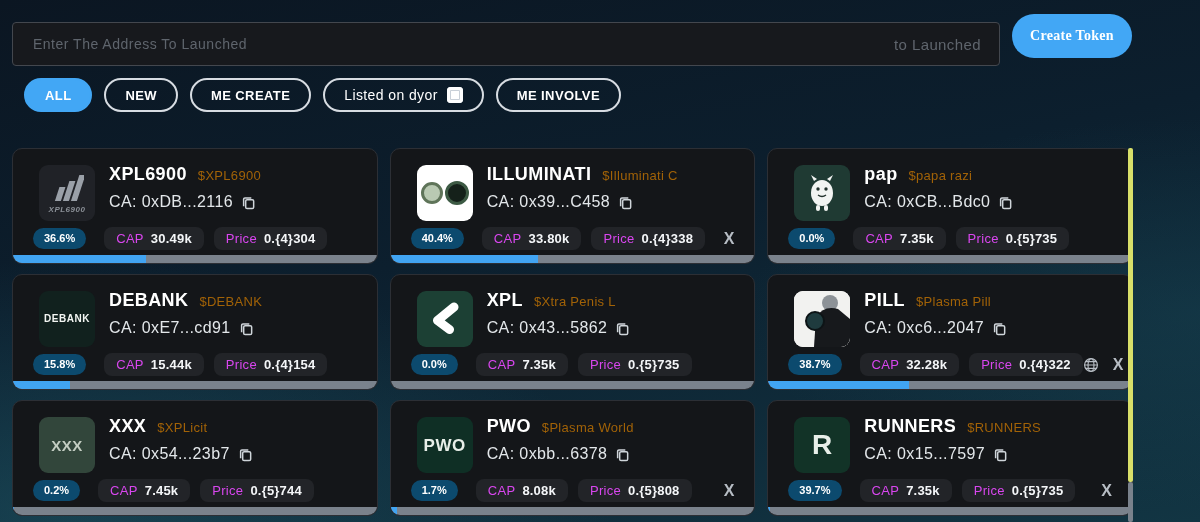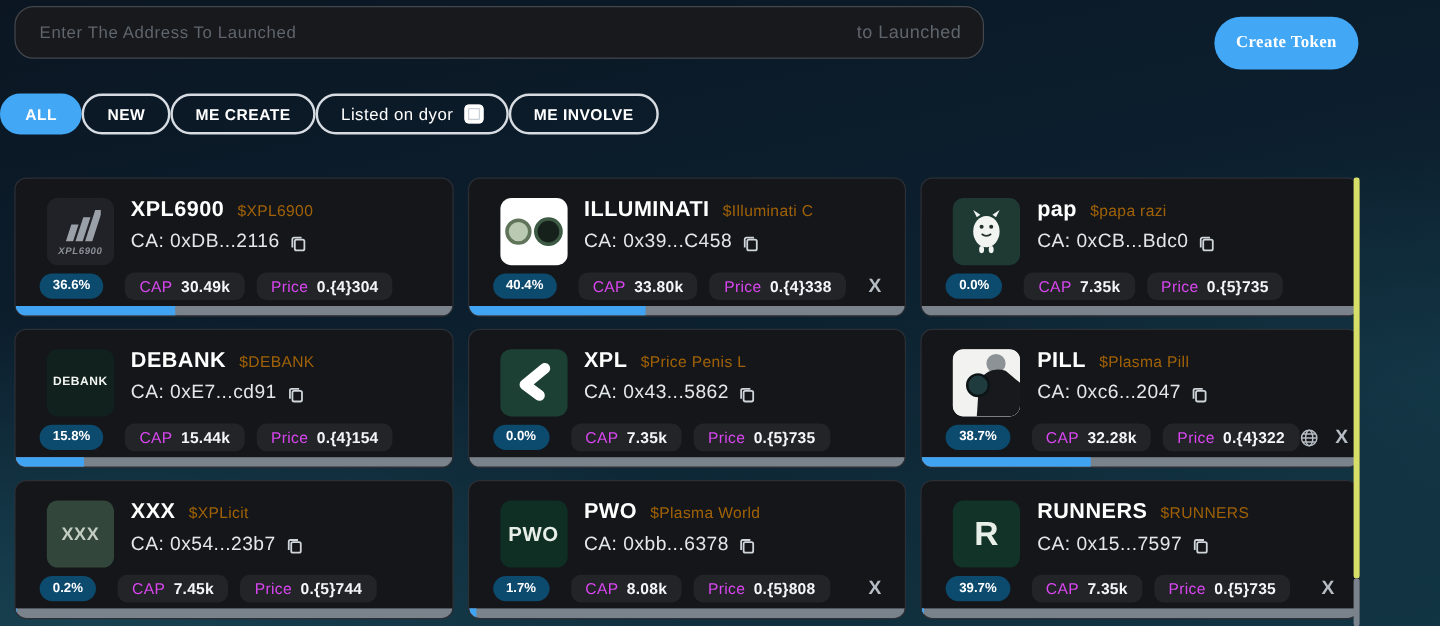--- a/index.html
+++ b/index.html
@@ -6,37 +6,37 @@
   body{
     width:1200px;height:522px;position:relative;overflow:hidden;
     font-family:"Liberation Sans",sans-serif;
     background:
       radial-gradient(900px 420px at 6% 98%, rgba(34,96,112,.45), transparent 60%),
       radial-gradient(700px 300px at 100% 60%, rgba(28,80,96,.30), transparent 65%),
       linear-gradient(168deg,#0b1622 0%,#0c1f2e 45%,#123543 100%);
   }
   
   .search{
-    position:absolute;left:12px;top:5px;width:808px;height:44px;box-sizing:border-box;
-    background:#17191d;border:1px solid #43474e;border-radius:16px;
+    position:absolute;left:12px;top:22px;width:988px;height:44px;box-sizing:border-box;
+    background:#17191d;border:1px solid #43474e;border-radius:4px;
     display:flex;align-items:center;padding:0 18px;
   }
   .search input{
     flex:1;background:transparent;border:none;outline:none;
     color:#dfe3e7;font-size:14px;letter-spacing:.5px;font-family:inherit;
   }
   .search input::placeholder{color:#5f656d;}
   .search-suffix{color:#5f656d;font-size:15px;letter-spacing:.4px;white-space:nowrap;}
   .create-btn{
     position:absolute;left:1012px;top:14px;width:120px;height:44px;
     border:none;border-radius:22px;background:#42a7f5;color:#fff;
     font-weight:bold;font-size:14px;letter-spacing:.3px;font-family:Liberation Serif, serif;cursor:pointer;
   }
   
-  .filters{position:absolute;left:0;top:78px;display:flex;gap:0;}
+  .filters{position:absolute;left:24px;top:78px;display:flex;gap:12px;}
   .fpill{
     height:34px;box-sizing:border-box;border-radius:17px;border:2px solid #d7dce2;
     background:transparent;color:#fff;font-weight:bold;font-size:13px;letter-spacing:.4px;
     display:flex;align-items:center;padding:0 19px;cursor:pointer;white-space:nowrap;
   }
   .fpill.active{background:#42a7f5;border-color:#42a7f5;}
   .fpill.soft{font-weight:normal;font-size:14px;}
   .fcheck{
     width:16px;height:16px;border-radius:4px;background:#fff;margin-left:9px;
     box-shadow:inset 0 0 0 3px #fff, inset 0 0 0 4px #c9d0d8;
@@ -268,21 +268,21 @@
     </div>
   </article>
     <article class="card">
     <div class="logo" style="background: rgb(28, 64, 52);">
         <svg width="36" height="36" viewBox="0 0 24 24">
           <path d="M18 4 L7 13 L15 19" stroke="#ffffff" stroke-width="6" stroke-linecap="round" stroke-linejoin="round" fill="none"></path>
         </svg>
       </div>
     <div class="title-row">
       <span class="tname">XPL</span>
-      <span class="tticker">$Price Penis L</span>
+      <span class="tticker">$Xtra Penis L</span>
     </div>
     <div class="ca-row">
       <span class="ca">CA: 0x43...5862</span>
       <span class="copy">
         <svg width="15" height="15" viewBox="0 0 16 16" fill="none" stroke="#cfd5da" stroke-width="1.6">
           <rect x="5" y="5" width="8.5" height="9.5" rx="1.5"></rect>
           <path d="M11 3.2 H4.2 A1.4 1.4 0 0 0 2.8 4.6 V12"></path>
         </svg>
       </span>
     </div>

